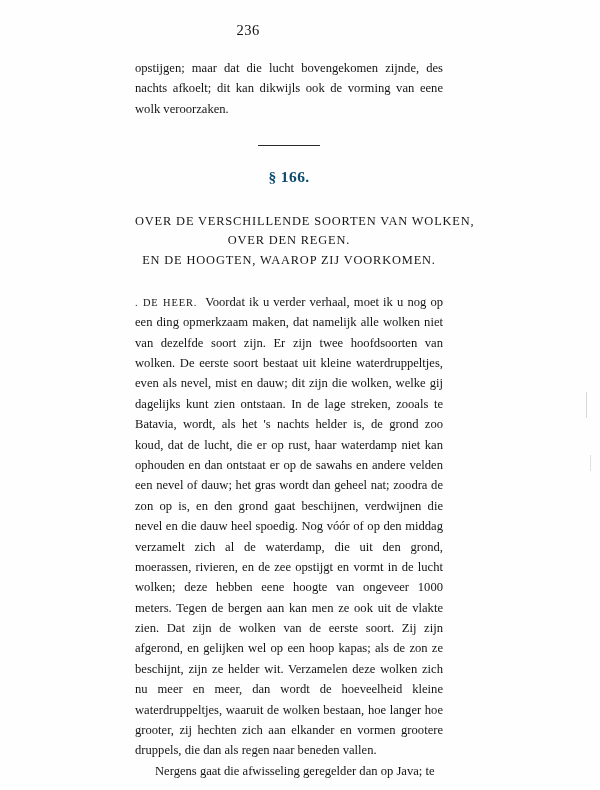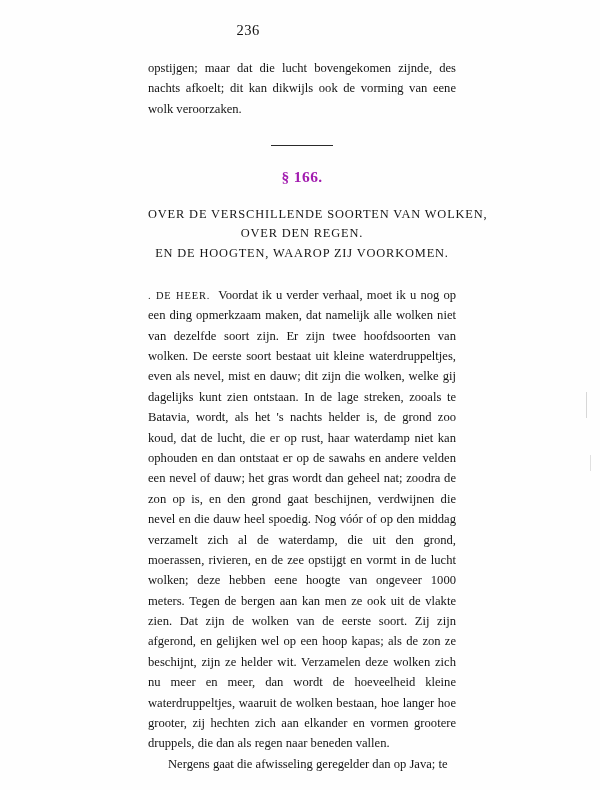--- a/index.html
+++ b/index.html
@@ -28,21 +28,21 @@
     top: 22px;
     left: 0;
     width: 496px;
     text-align: center;
     font-size: 14.5px;
     letter-spacing: 0.5px;
     color: #111;
   }
   .content {
     position: absolute;
-    left: 148px;
+    left: 135px;
     top: 58px;
     width: 308px;
   }
   .para {
     font-size: 12.6px;
     line-height: 1.62;
     text-align: justify;
     text-justify: inter-word;
     margin: 0;
     color: #141414;
@@ -58,22 +58,22 @@
     width: 62px;
     height: 1px;
     background: #2a2a2a;
     margin: 26px auto 22px auto;
   }
   .section-mark {
     text-align: center;
     font-size: 15.5px;
     font-weight: bold;
     letter-spacing: 0.4px;
-    margin: 0 0 19px 0;
-    color: #a21caf;
+    margin: 0 0 26px 0;
+    color: #0c4a6e;
   }
   .heading {
     text-align: center;
     font-size: 12.4px;
     letter-spacing: 0.85px;
     line-height: 1.55;
     margin: 0 0 22px 0;
     color: #151515;
   }
   .heading .line {

